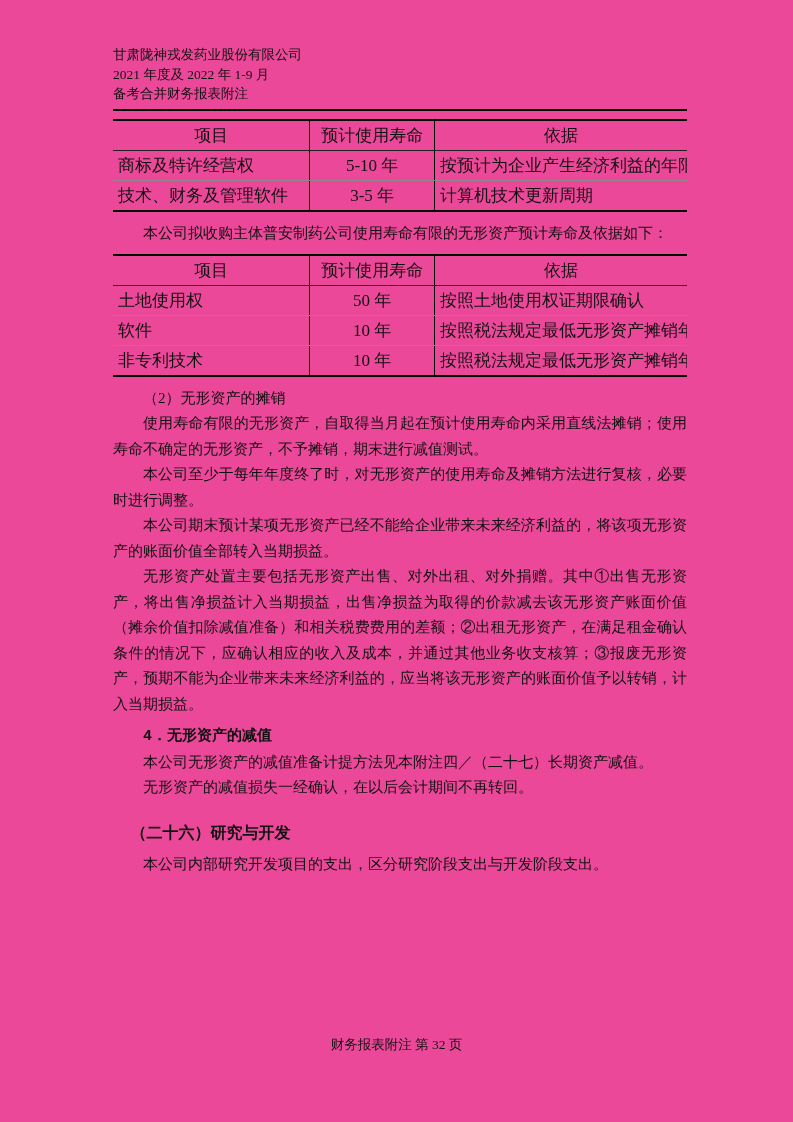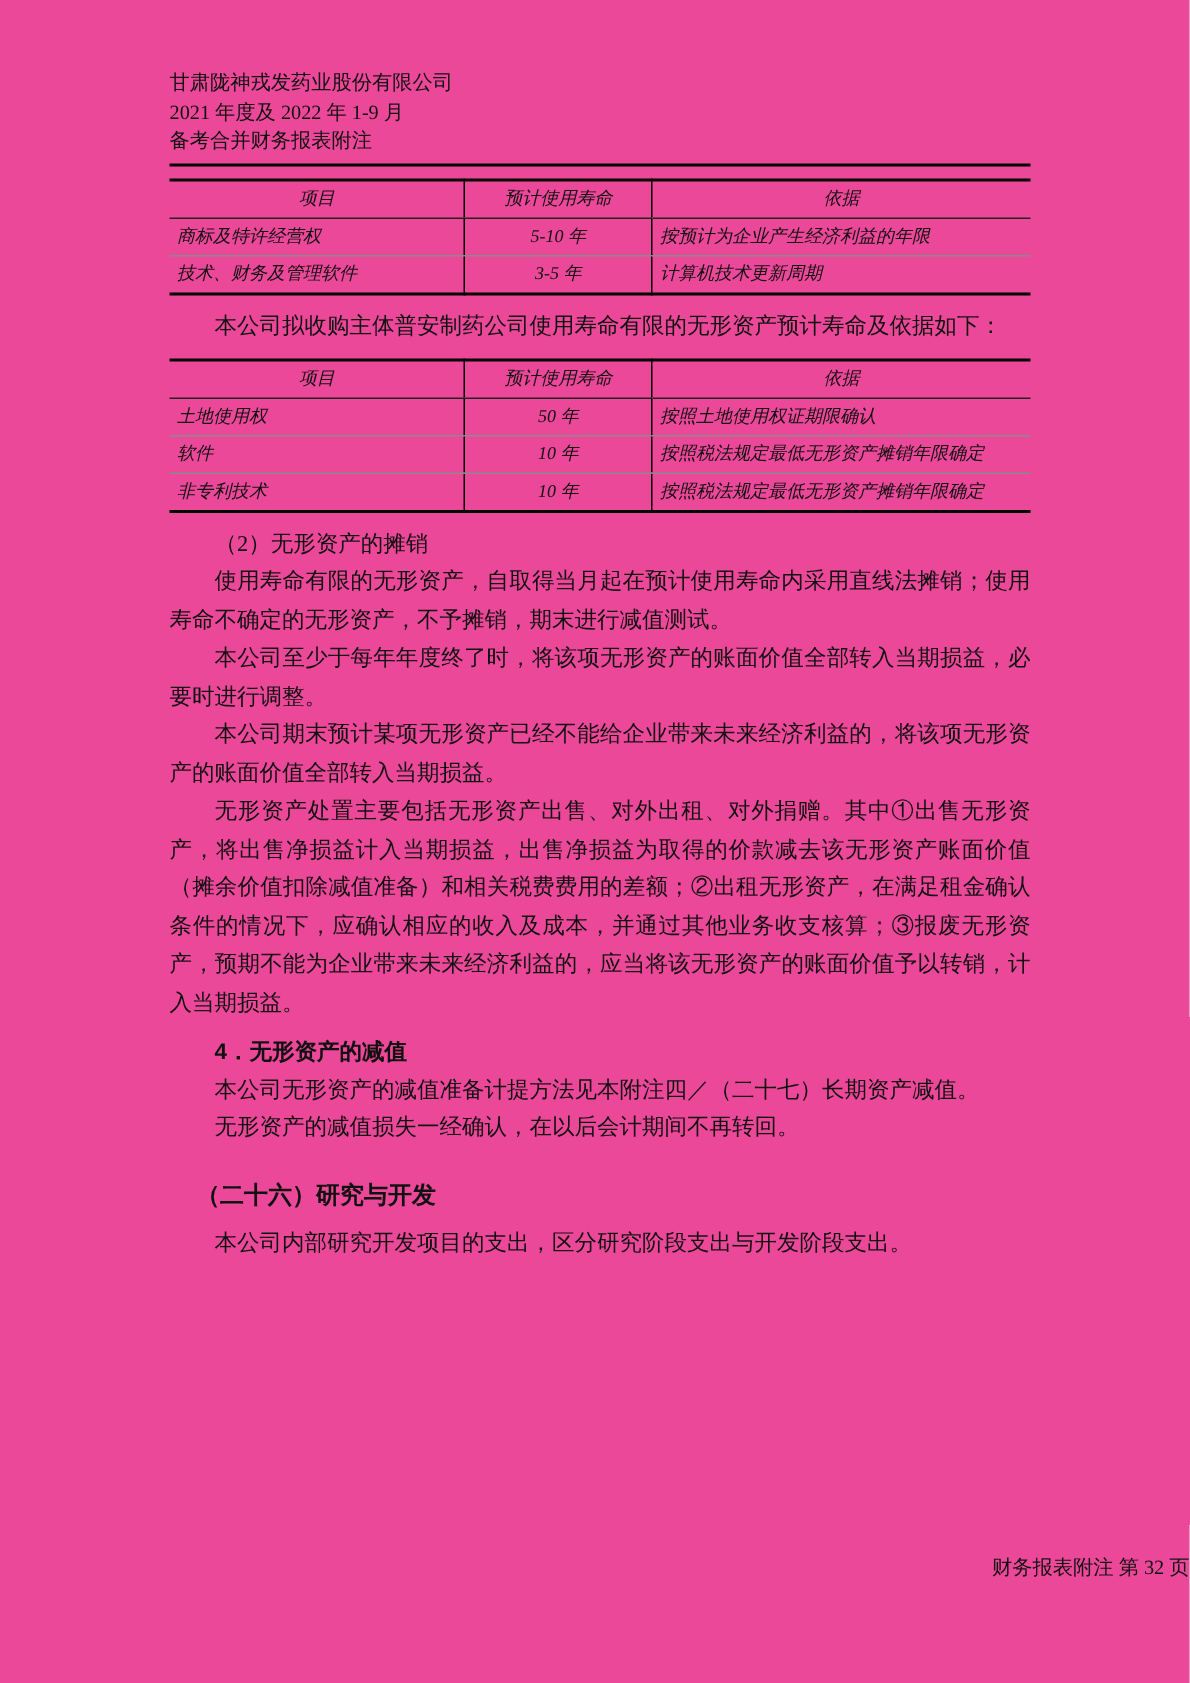--- a/index.html
+++ b/index.html
@@ -29,24 +29,23 @@
     border: none;
     border-top: 2px solid #000;
     margin: 5px 0 0 0;
     height: 0;
   }
   table.fin {
     width: 100%;
     border-collapse: collapse;
     table-layout: fixed;
     margin-top: 8px;
-    font-size: 12px;
+    font-size: 17px;
     border-top: 2.5px solid #000;
     border-bottom: 2.5px solid #000;
-    font-style: italic;
   }
   table.fin col.w1 { width: 34.3%; }
   table.fin col.w2 { width: 21.7%; }
   table.fin col.w3 { width: 44%; }
   table.fin th, table.fin td {
     padding: 3px 5px;
     height: 18px;
     font-weight: normal;
     overflow: hidden;
     white-space: nowrap;
@@ -75,37 +74,37 @@
   }
   .bodytext p {
     margin: 0;
     text-indent: 2em;
     text-align: justify;
   }
   .bodytext p.sub { text-align: left; }
   .bodytext p.h3 {
     font-weight: bold;
     margin-top: 7px;
-    font-family: Liberation Sans, sans-serif;
+    font-family: Liberation Mono, monospace;
     font-size: 15px;
   }
   .bodytext p.h2 {
     font-weight: bold;
     margin-top: 19px;
     margin-bottom: 7px;
     text-indent: 1.1em;
     font-family: "Liberation Sans", "DejaVu Sans", sans-serif;
     font-size: 16px;
   }
   .page-footer {
     position: absolute;
     left: 0;
     right: 0;
     top: 1036px;
-    text-align: right;
+    text-align: center;
     font-size: 13.5px;
     color: #111;
   }
 </style>
 </head>
 <body>
 
 <div class="page">
   <div class="content">
 
@@ -173,21 +172,21 @@
           <td class="c1">非专利技术</td>
           <td class="c2">10 年</td>
           <td class="c3">按照税法规定最低无形资产摊销年限确定</td>
         </tr>
       </tbody>
     </table>
 
     <div class="bodytext">
       <p class="sub">（2）无形资产的摊销</p>
       <p class="para">使用寿命有限的无形资产，自取得当月起在预计使用寿命内采用直线法摊销；使用寿命不确定的无形资产，不予摊销，期末进行减值测试。</p>
-      <p class="para">本公司至少于每年年度终了时，将该项无形资产的账面价值全部转入当期损益，必要时进行调整。</p>
+      <p class="para">本公司至少于每年年度终了时，对无形资产的使用寿命及摊销方法进行复核，必要时进行调整。</p>
       <p class="para">本公司期末预计某项无形资产已经不能给企业带来未来经济利益的，将该项无形资产的账面价值全部转入当期损益。</p>
       <p class="para">无形资产处置主要包括无形资产出售、对外出租、对外捐赠。其中①出售无形资产，将出售净损益计入当期损益，出售净损益为取得的价款减去该无形资产账面价值（摊余价值扣除减值准备）和相关税费费用的差额；②出租无形资产，在满足租金确认条件的情况下，应确认相应的收入及成本，并通过其他业务收支核算；③报废无形资产，预期不能为企业带来未来经济利益的，应当将该无形资产的账面价值予以转销，计入当期损益。</p>
       <p class="h3">4．无形资产的减值</p>
       <p class="para">本公司无形资产的减值准备计提方法见本附注四／（二十七）长期资产减值。</p>
       <p class="para">无形资产的减值损失一经确认，在以后会计期间不再转回。</p>
       <p class="h2">（二十六）研究与开发</p>
       <p class="para">本公司内部研究开发项目的支出，区分研究阶段支出与开发阶段支出。</p>
     </div>
 
   </div>

